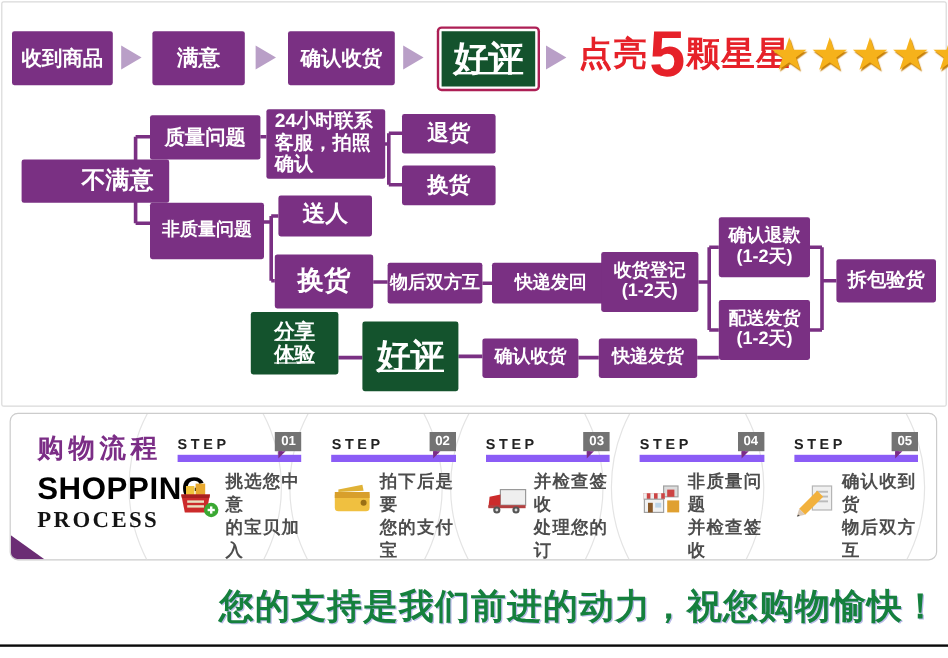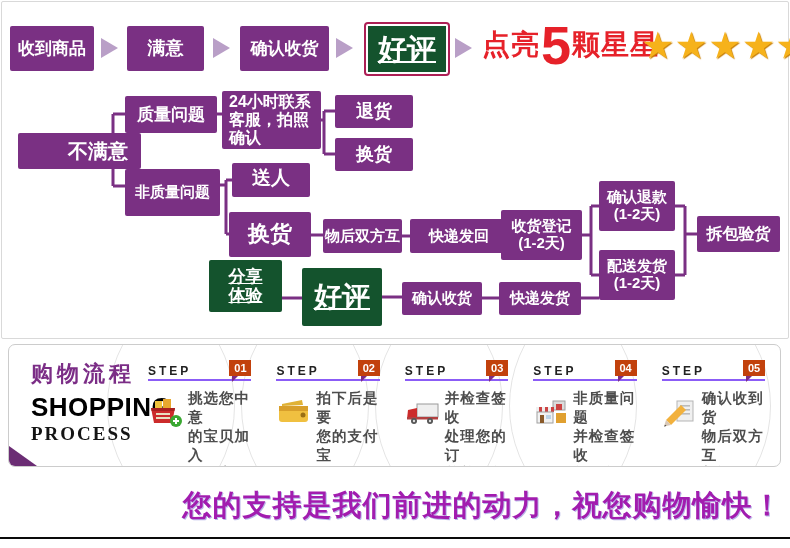--- a/index.html
+++ b/index.html
@@ -31,35 +31,35 @@
              border-radius:50%;top:-70px;}
   .corner-tri{position:absolute;left:0;bottom:0;width:0;height:0;
               border-bottom:20px solid #6b2d74;border-right:28px solid transparent;}
   .pt-title{width:107px;flex:none;padding:14px 0 0 22px;position:relative;z-index:2;}
   .pt-cn{font-size:22px;font-weight:bold;color:#7b2d86;letter-spacing:4px;}
   .pt-en1{font-family:Liberation Sans, sans-serif;font-size:26px;font-weight:bold;
           color:#000000;letter-spacing:0.5px;margin-top:3px;}
   .pt-en2{font-family:"Liberation Serif", serif;font-size:19px;font-weight:bold;
           color:#141414;letter-spacing:2px;}
   .step{flex:1;position:relative;z-index:2;padding:16px 6px 0 10px;}
-  .step-head{position:relative;width:92%;border-bottom:2px solid #8b5cf6;
+  .step-head{position:relative;width:92%;border-bottom:6px solid #8b5cf6;
              height:18px;}
   .step-word{font-size:12px;font-weight:bold;color:#222;letter-spacing:3px;}
-  .step-badge{position:absolute;right:0;top:-1px;width:22px;height:16px;background:#c2410c;
+  .step-badge{position:absolute;right:0;top:-1px;width:22px;height:16px;background:#737373;
               color:#fff;font-size:11px;font-weight:bold;display:flex;align-items:center;
               justify-content:center;}
   .step-badge::after{content:"";position:absolute;left:3px;bottom:-6px;width:0;height:0;
               border:3px solid transparent;border-top-color:#7b2d86;border-left-color:#7b2d86;}
   .step-body{display:flex;margin-top:8px;}
   .step-icon{flex:none;width:40px;padding-top:6px;}
   .step-text{font-size:14.5px;font-weight:bold;color:#4d4d4d;line-height:1.3;
              white-space:pre-line;letter-spacing:1px;}
   
   .slogan{position:absolute;left:175px;top:486px;width:615px;text-align:center;
-          font-size:29px;font-weight:bold;color:#a21caf;letter-spacing:1px;
+          font-size:29px;font-weight:bold;color:#15803d;letter-spacing:1px;
           text-shadow:1px 1px 0 #b9b9e8;}
   .bottom-line{position:absolute;left:0;top:537px;width:790px;height:2px;background:#0a0a0a;}
 </style>
 </head>
 <body>
 
 <div class="page">
 
   <div class="top-panel"></div>
 

